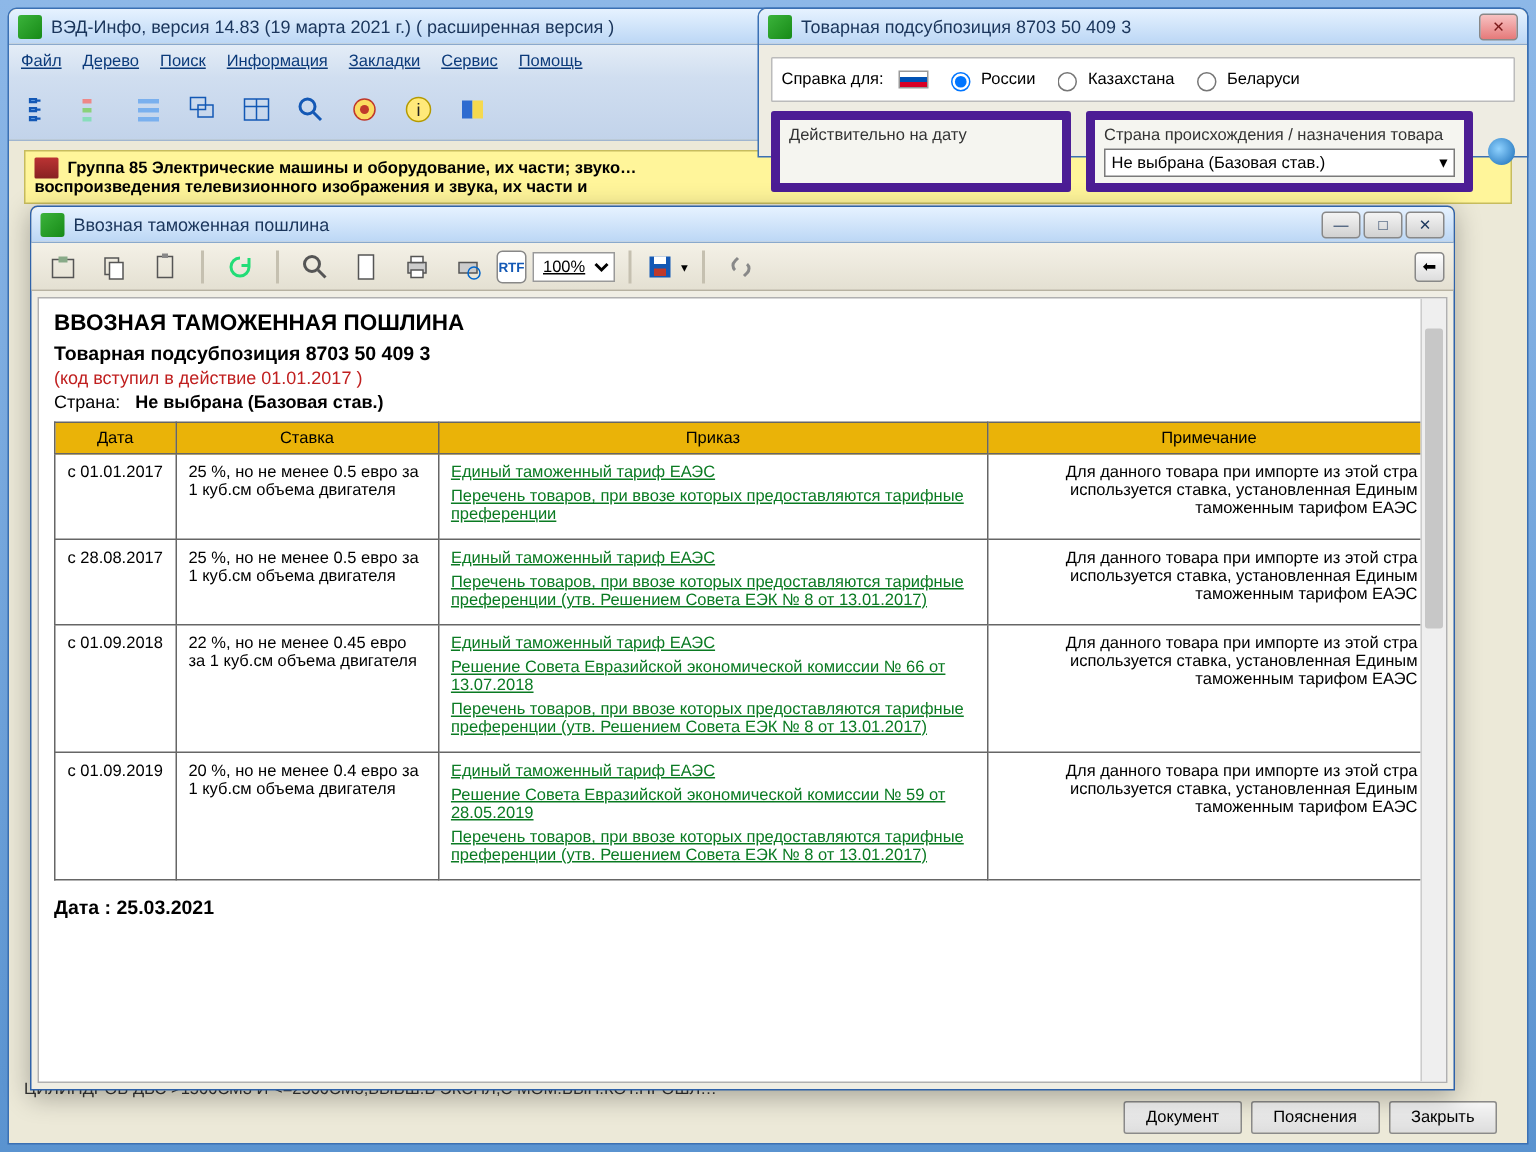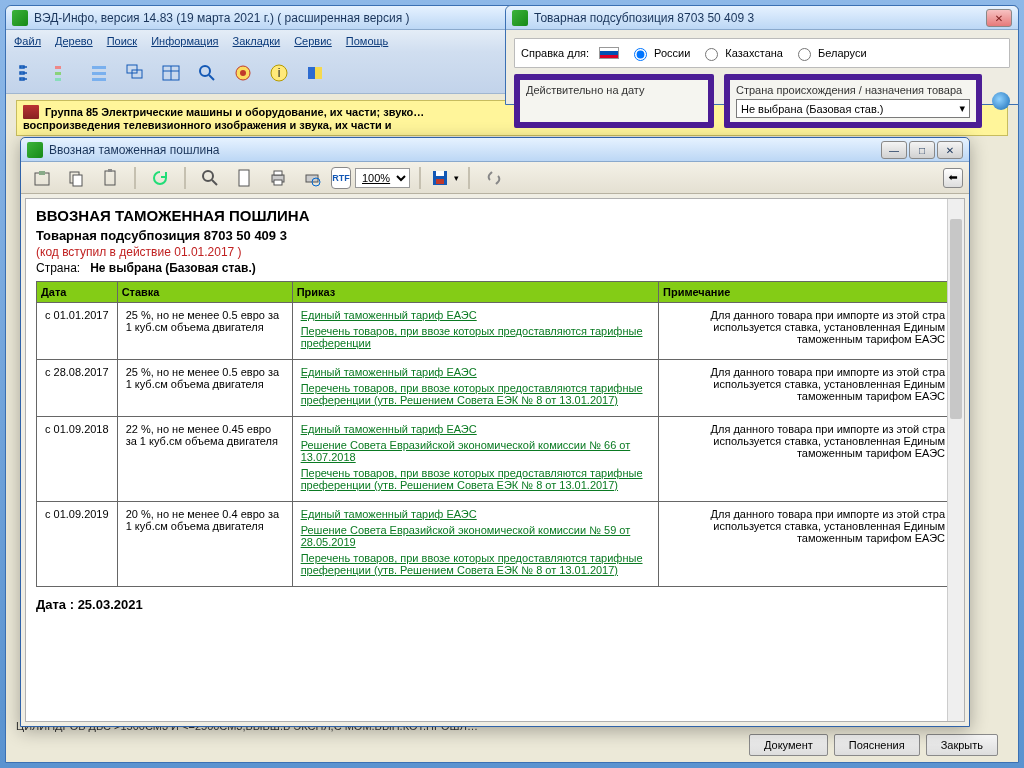--- a/index.html
+++ b/index.html
@@ -146,21 +146,21 @@
   .content-area .sub1 { font-size:13px; font-weight:bold; margin-bottom:2px; }
   .content-area .code-active { color:#c02020; font-size:12px; margin-bottom:2px;}
   .content-area .country-line { font-size:12px; margin-bottom:6px;}
   .content-area .country-line b { font-weight:bold; }
   table.tariff {
     width: 100%;
     border-collapse: collapse;
     font-size: 11px;
   }
   table.tariff th {
-    border:1px solid #666; padding:4px; text-align:left; background:#84cc16; font-weight:bold;
+    border:1px solid #666; padding:4px; text-align:center; background:#eab308; font-weight:normal;
   }
   table.tariff td {
     border:1px solid #666; padding:6px 8px; vertical-align:top;
   }
   table.tariff td.date { white-space:nowrap; text-align:right; width:80px;}
   table.tariff td.rate { width:175px;}
   table.tariff td.note { text-align:right; width:295px;}
   a.g { color:#0a7a22; text-decoration:underline; display:block; margin-bottom:4px;}
   .footer-date { font-size:13px; font-weight:bold; margin-top:10px;}
   .scrollbar-v {

